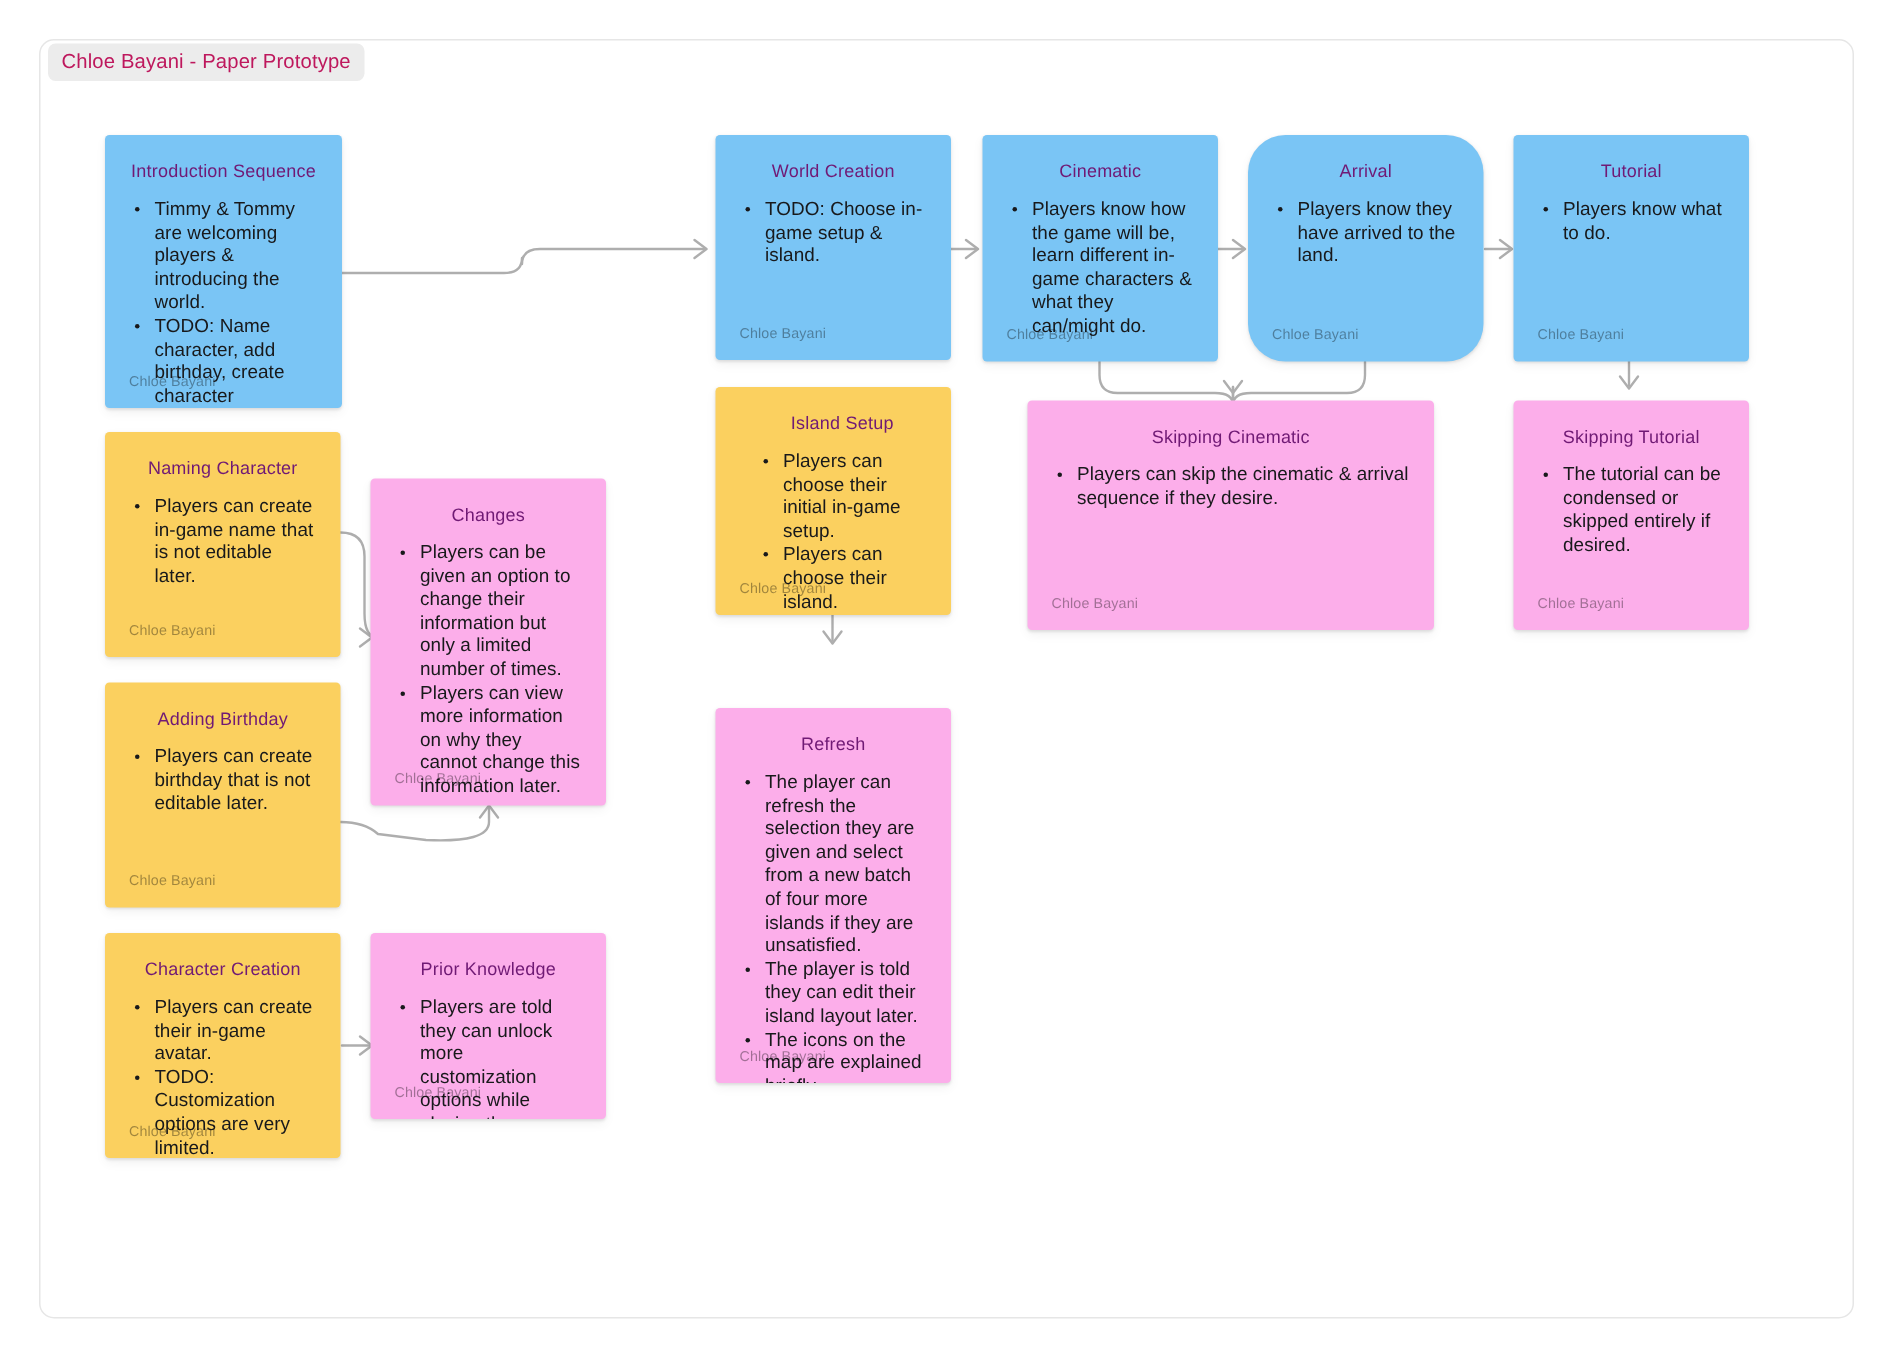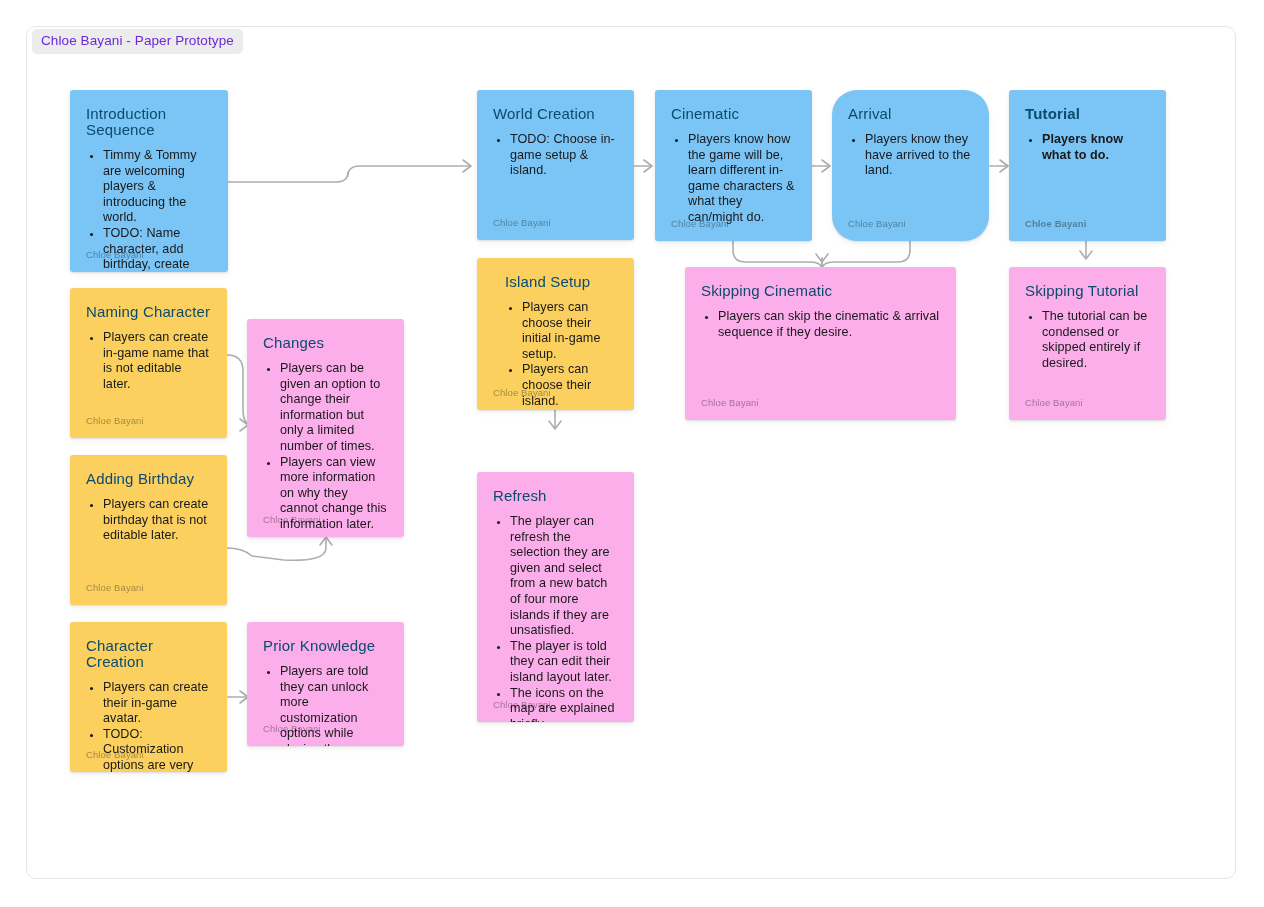--- a/index.html
+++ b/index.html
@@ -15,44 +15,45 @@
     width:1210px;height:853px;
     background:#ffffff;
     border:1px solid #e6e6e6;
     border-radius:10px;
     box-sizing:border-box;
   }
   .board-title{
     position:absolute;
     left:32px;top:29px;
     background:#ececec;
-    color:#6d28d9;
+    color:#be185d;
     font-size:13.5px;
     line-height:18px;
     padding:3px 9px 4px 9px;
     border-radius:5px;
     letter-spacing:.1px;
     white-space:nowrap;
     z-index:30;
   }
   .card{
     position:absolute;
     box-sizing:border-box;
     border-radius:3px;
     padding:16px 16px 0 16px;
     box-shadow:0 1px 2px rgba(0,0,0,.10),0 3px 7px rgba(0,0,0,.05);
     overflow:hidden;
     z-index:10;
   }
   .card .c-title{
-    font-size:15px;
+    font-size:12px;
     line-height:16px;
-    color:#0c4a6e;
+    color:#701a75;
     margin:0 0 10px 0;
     letter-spacing:.15px;
+    text-align:center;
   }
   .card ul{
     margin:0;
     padding:0 0 0 17px;
     list-style:disc;
   }
   .card li{
     font-size:12.6px;
     line-height:15.6px;
     color:#18191b;
@@ -245,21 +246,21 @@
 </div>
 
 <div class="card blue" style="left:832px;top:90px;width:157px;height:151px;border-radius:25px;">
   <div class="c-title">Arrival</div>
   <ul>
     <li>Players know they have arrived to the land.</li>
   </ul>
   <div class="author">Chloe Bayani</div>
 </div>
 
-<div class="card blue" style="left:1009px;top:90px;width:157px;height:151px;font-weight:bold;">
+<div class="card blue" style="left:1009px;top:90px;width:157px;height:151px;">
   <div class="c-title">Tutorial</div>
   <ul>
     <li>Players know what to do.</li>
   </ul>
   <div class="author">Chloe Bayani</div>
 </div>
 
 <div class="card pink" style="left:685px;top:267px;width:271px;height:153px;">
   <div class="c-title">Skipping Cinematic</div>
   <ul>

